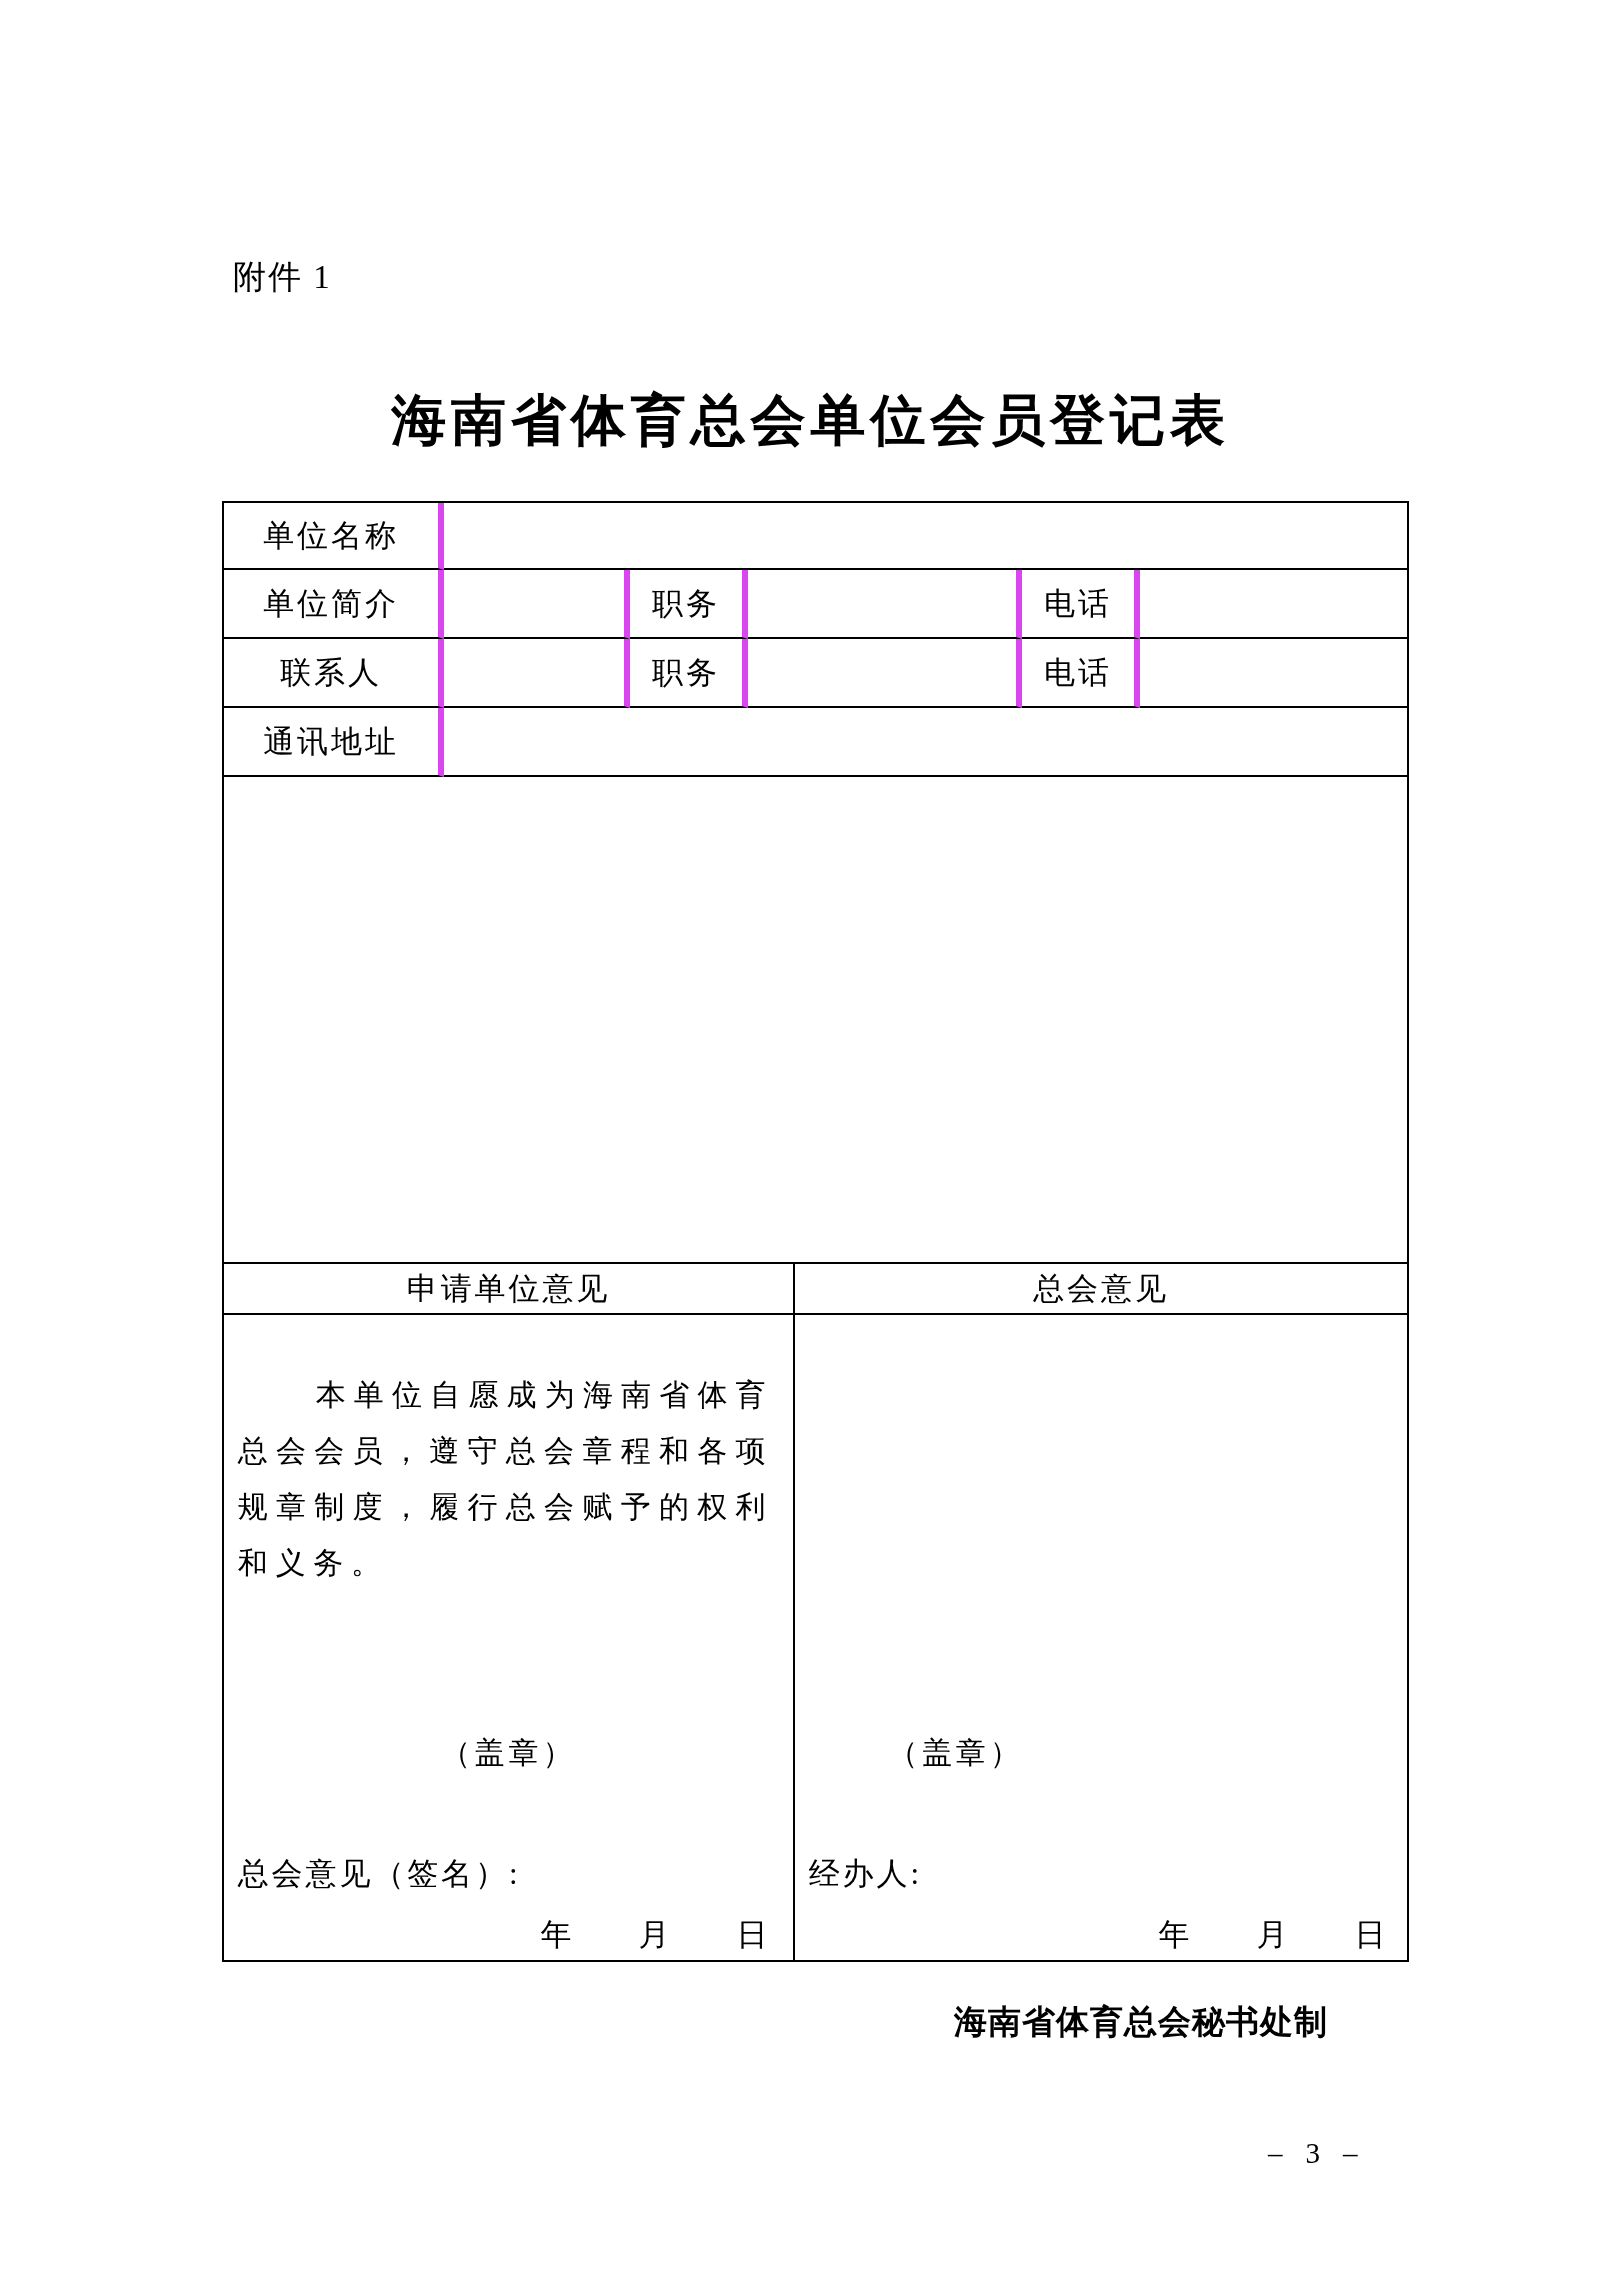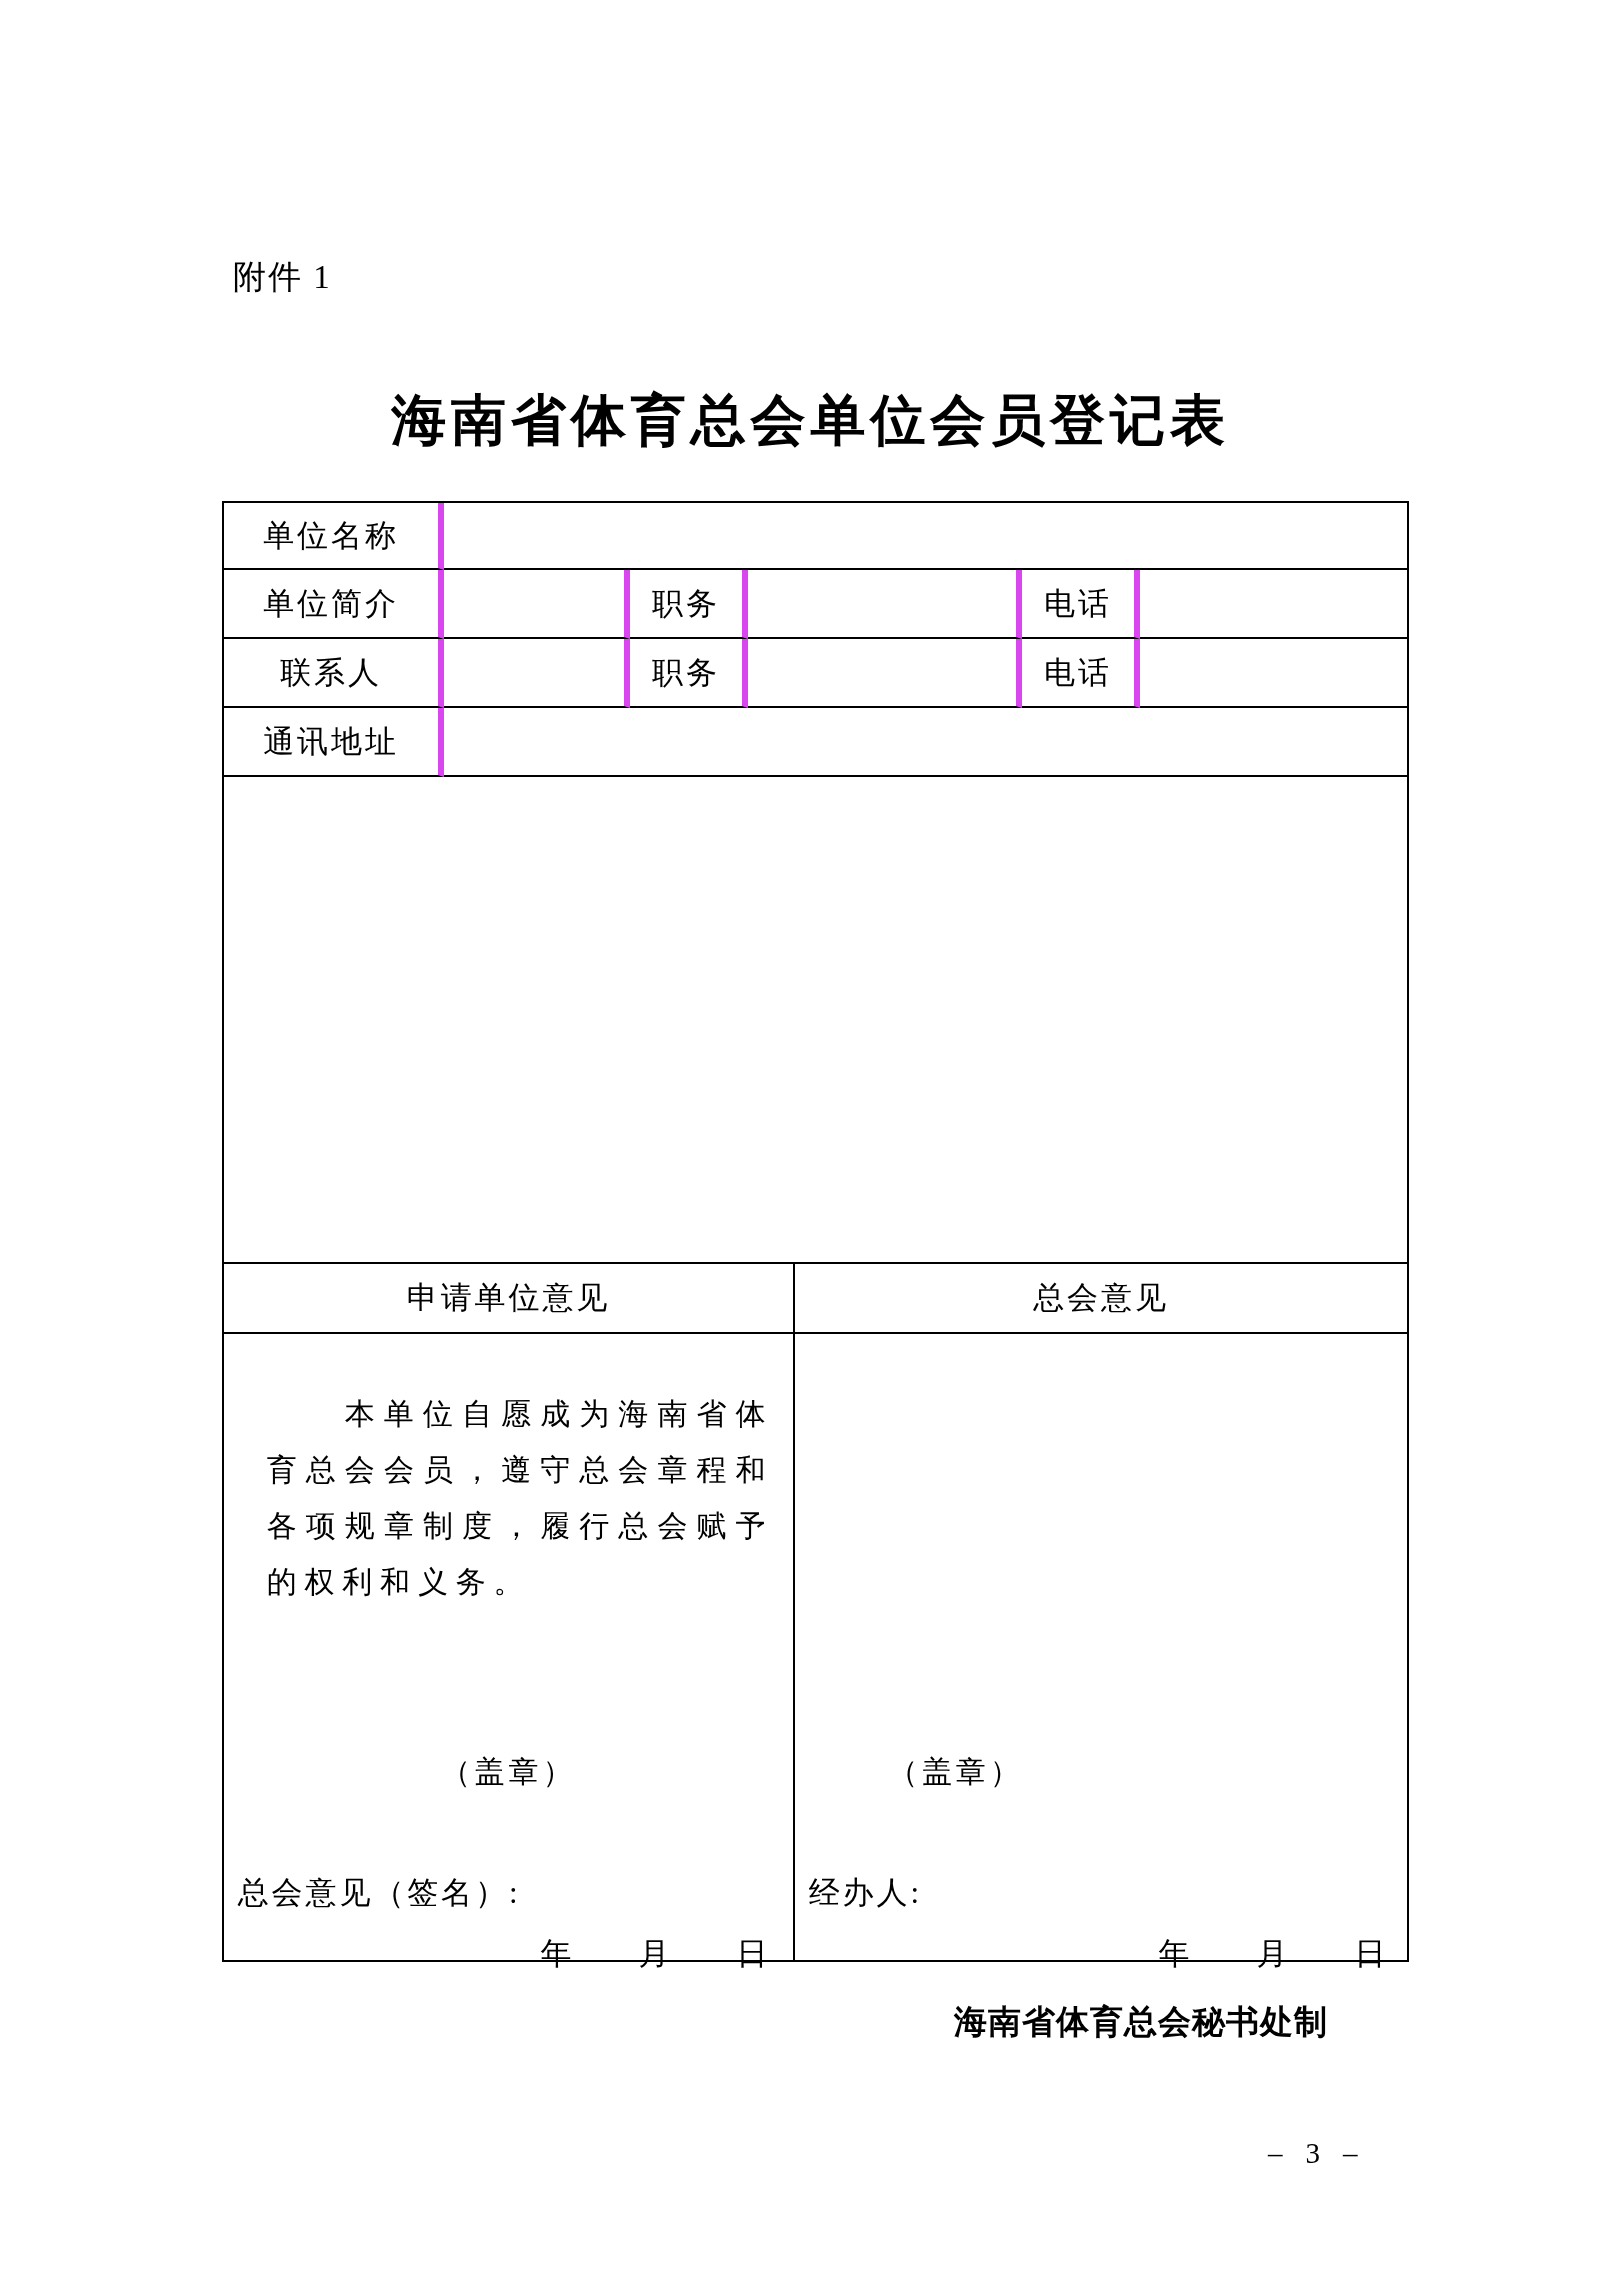--- a/index.html
+++ b/index.html
@@ -15,28 +15,28 @@
         border:2.9px solid #000;box-sizing:border-box;display:flex;flex-direction:column;}
   .info-grid{display:grid;grid-template-columns:220px 186px 118px 274px 118px 1fr;
              grid-template-rows:67px 69px 69px 69px 69px;}
   .cell{border-right:6px solid #d946ef;border-bottom:2px solid #000;box-sizing:border-box;
         display:flex;align-items:center;justify-content:center;
         font-size:31px;letter-spacing:2.9px;overflow:hidden;}
   .cell.last{border-right:none;}
   .span5{grid-column:2/7;}
   .span6{grid-column:1/7;}
   .intro-box{height:418px;border-bottom:2px solid #000;box-sizing:border-box;}
-  .op-headers{display:grid;grid-template-columns:571px 1fr;height:70px;
+  .op-headers{display:grid;grid-template-columns:571px 1fr;height:51px;
               border-bottom:2px solid #000;box-sizing:border-box;text-align:right;}
   .op-header{display:flex;align-items:center;justify-content:center;
              font-size:31px;letter-spacing:2.9px;box-sizing:border-box;}
   .op-header.leftcell{border-right:2px solid #000;}
   .op-bodies{display:grid;grid-template-columns:571px 1fr;flex:1;}
   .op-cell{position:relative;box-sizing:border-box;}
-  .op-cell.leftcell{border-right:2px solid #000;padding-left:29px;}
+  .op-cell.leftcell{border-right:2px solid #000;}
   .statement{margin:0;padding:52px 19.6px 0 13.7px;text-indent:78px;
              font-size:30px;letter-spacing:7.8px;line-height:56px;text-align:justify;}
   .seal{position:absolute;top:418px;font-size:30px;letter-spacing:3.9px;white-space:nowrap;}
   .seal.centered{left:0;width:100%;text-align:center;}
   .seal.offset{left:93px;}
   .sign{position:absolute;top:538px;left:13.7px;font-size:31px;letter-spacing:2.9px;white-space:nowrap;}
   .date-row{position:absolute;top:599px;right:25.5px;font-size:31px;white-space:nowrap;}
   .date-row .gap{margin-left:67px;}
   .op-cell.rightcell .date-row{right:21.6px;}
   

